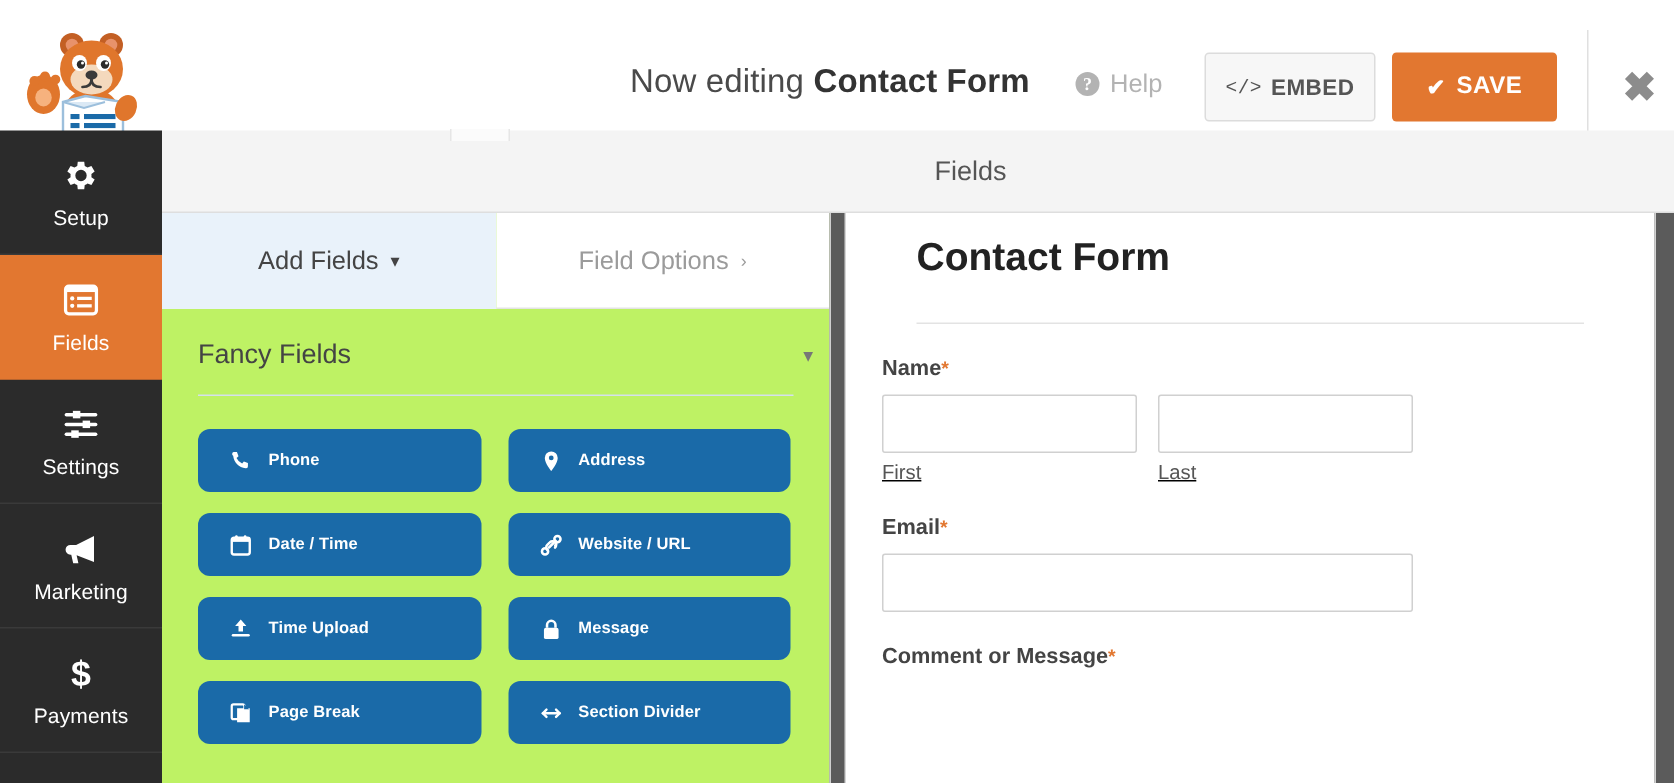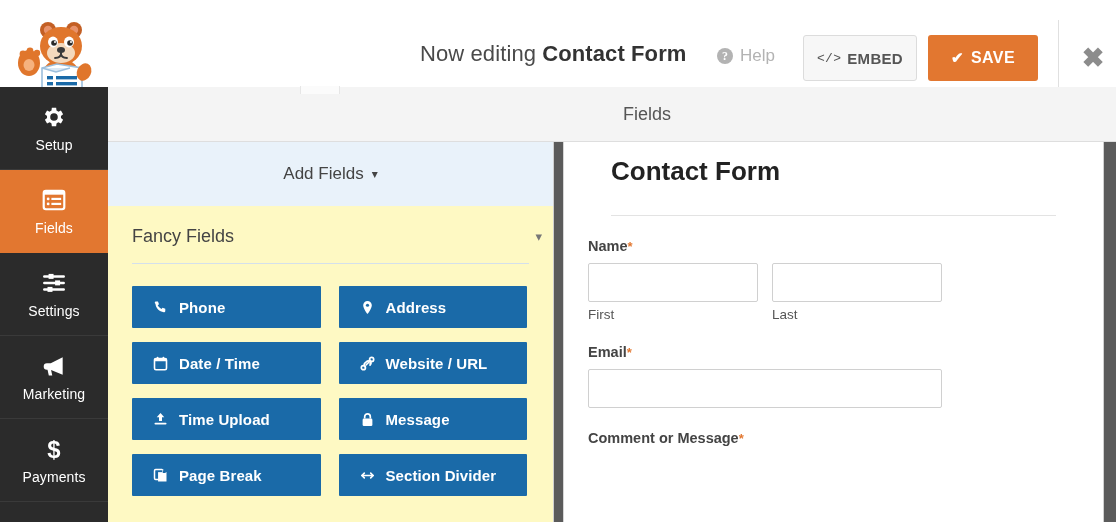--- a/index.html
+++ b/index.html
@@ -95,21 +95,21 @@
     position:absolute; left:192px; top:-1px; width:40px; height:8px;
     background:#fbfbfb; border-left:1px solid #e6e6e6; border-right:1px solid #e6e6e6;
   }
   .panel-title {
     position:absolute; left:515px; top:17px;
     font-size:18px; color:#555;
   }
 
   .fields-panel {
     position:absolute; left:108px; top:142px; width:445px; height:380px;
-    background:#fef9c3; overflow:hidden;
+    background:#bef264; overflow:hidden;
   }
   .tabrow { display:flex; height:64px; width:445px; }
   .tab {
     flex:1; display:flex; align-items:center; justify-content:center; gap:8px;
     font-size:17px; cursor:pointer;
   }
   .tab.active { background:#e9f2fa; color:#444; }
   .tab.inactive { background:#ffffff; color:#9b9b9b; border-bottom:1px solid #e3e3e3; }
   .chev { font-size:12px; }
 
@@ -119,22 +119,22 @@
   }
   .section-title { font-size:18px; color:#444; }
   .section-chev { font-size:13px; color:#777; cursor:pointer; }
   .section-rule { margin:16px 24px 0 24px; height:1px; background:#d4e0ec; }
 
   .field-grid {
     display:grid; grid-template-columns:1fr 1fr; gap:14px 18px;
     padding:22px 26px 0 24px;
   }
   .field-btn {
-    height:42px; background:#1a6aa8; border-radius:1px;
-    color:#fff; font-size:15px; font-weight:bold;
+    height:42px; background:#1a6aa8; border-radius:8px;
+    color:#fff; font-size:11px; font-weight:bold;
     display:flex; align-items:center; gap:11px; padding-left:21px;
     cursor:pointer; letter-spacing:0.1px;
   }
   .field-btn .fi { width:15px; height:15px; flex:none; display:block; }
 
   
   .split-bar {
     position:absolute; left:553px; top:142px; width:11px; height:380px;
     background:#5b5b5b; border-left:1px solid #cfcfcf; border-right:1px solid #d6d6d6;
   }
@@ -149,21 +149,21 @@
     padding:14px 0 0 47px;
   }
   .form-rule { margin:28px 47px 0 47px; height:1px; background:#e3e3e3; }
   .fieldgroup { padding:22px 47px 0 24px; }
   .flabel { font-size:14.5px; font-weight:bold; color:#444; margin-bottom:9px; }
   .req { color:#e27730; font-size:13px; }
   .inrow { display:flex; gap:14px; }
   .inbox { height:39px; border:1px solid #d0d0d0; border-radius:2px; background:#fff; }
   .inbox.half { width:170px; }
   .inbox.full { width:354px; }
-  .sublabels { display:flex; gap:14px; margin-top:5px; }
+  .sublabels { display:flex; gap:14px; margin-top:5px;text-decoration:underline; }
   .sub { width:170px; font-size:13.5px; color:#555; }
 
   .right-scroll {
     position:absolute; left:1103px; top:142px; width:13px; height:380px;
     background:#5b5b5b; border-left:1px solid #d0d0d0;
   }
 </style>
 </head>
 <body>
 
@@ -304,20 +304,24 @@
     <div class="panel-title">Fields</div>
   </div>
 
   <div class="fields-panel">
 
     <div class="tabrow">
       <div class="tab active">
         <span>Add Fields</span>
         <span class="chev">▾</span>
       </div>
+      <div class="tab inactive">
+        <span>Field Options</span>
+        <span class="chev">›</span>
+      </div>
     </div>
 
     <div class="section-head">
       <span class="section-title">Fancy Fields</span>
       <span class="section-chev">▾</span>
     </div>
     <div class="section-rule"></div>
 
     <div class="field-grid">
 

